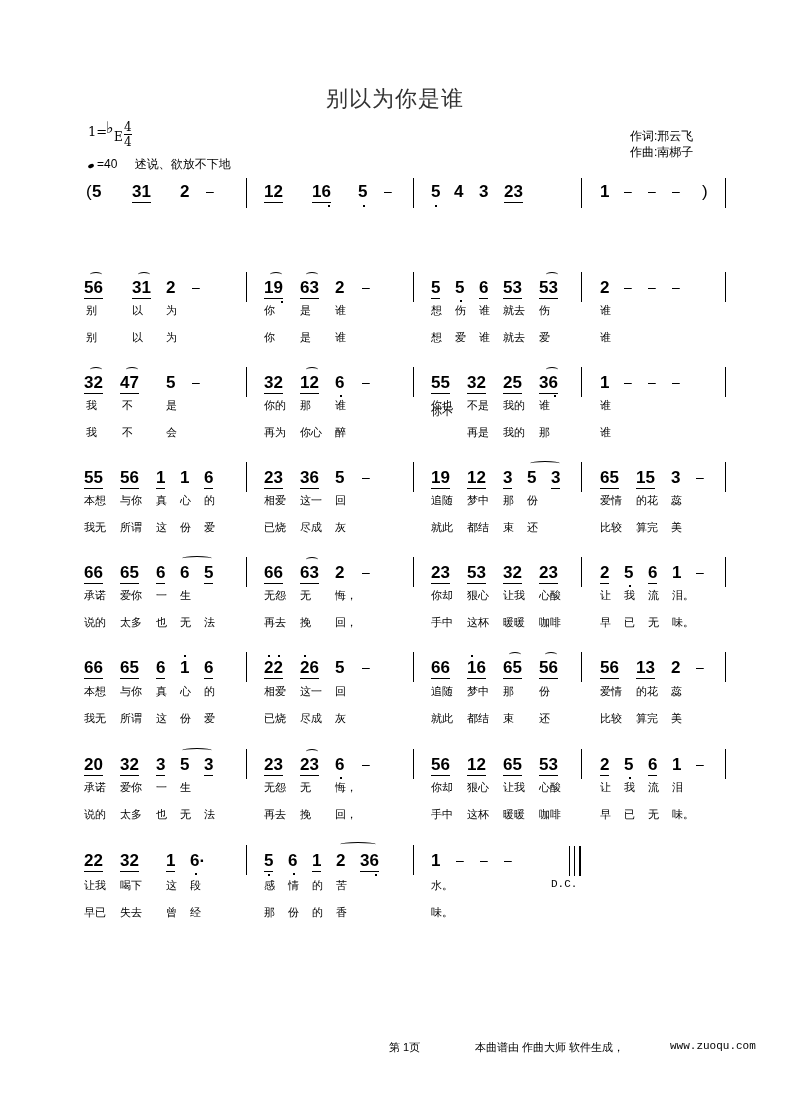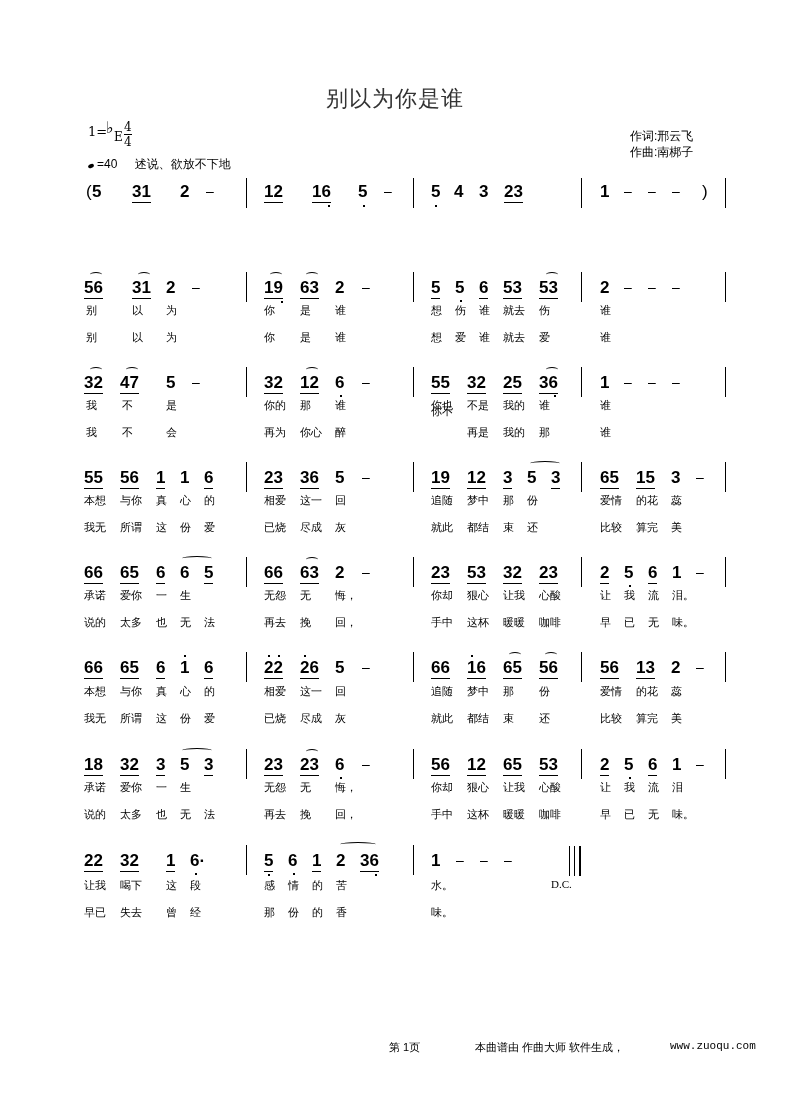--- a/index.html
+++ b/index.html
@@ -16,21 +16,21 @@
   .credits { position:absolute; left:630px; top:128px; font-size:12px; line-height:16px; }
   .bar { position:absolute; width:1px; background:#000; }
   .dbar { position:absolute; width:2px; background:#000; }
   .n { position:absolute; font-size:17px; font-weight:bold; line-height:20px; }
   .n.u { border-bottom:1px solid #000; padding-bottom:0; }
   .dash { position:absolute; font-size:14px; }
   .ly { position:absolute; font-size:11px; }
   .slur { position:absolute; border-top:1px solid #000; border-radius:50% 50% 0 0; height:4px; }
   .dot { position:absolute; width:2px; height:2px; background:#000; }
   .paren { position:absolute; font-size:17px; }
-  .dc { position:absolute; font-family:Liberation Serif, serif; font-size:11px; }
+  .dc { position:absolute; font-family:Liberation Mono, monospace; font-size:11px; }
   .footer { position:absolute; top:1040px; font-size:11px; }
   .footer.url { font-family:"Liberation Mono", monospace; }
 </style>
 </head>
 <body>
 
 <div class="title">别以为你是谁</div>
 
 <div class="key">
   <span>1=</span>
@@ -366,21 +366,21 @@
   <span class="ly" style="left:431px;top:711px">就此</span>
   <span class="ly" style="left:467px;top:711px">都结</span>
   <span class="ly" style="left:503px;top:711px">束</span>
   <span class="ly" style="left:539px;top:711px">还</span>
   <span class="ly" style="left:600px;top:711px">比较</span>
   <span class="ly" style="left:636px;top:711px">算完</span>
   <span class="ly" style="left:671px;top:711px">美</span>
 </div>
 
 <div>
-  <span class="n u" style="left:84px;top:755px">18</span>
+  <span class="n u" style="left:84px;top:755px">20</span>
   <span class="n u" style="left:120px;top:755px">32</span>
   <span class="n u" style="left:156px;top:755px">3</span>
   <div class="slur" style="left:182px;top:748px;width:30px"></div>
   <span class="n" style="left:180px;top:755px">5</span>
   <span class="n u" style="left:204px;top:755px">3</span>
   <div class="bar" style="left:246px;top:749px;height:30px"></div>
   <span class="n u" style="left:264px;top:755px">23</span>
   <div class="slur" style="left:306px;top:749px;width:12px"></div>
   <span class="n u" style="left:300px;top:755px">23</span>
   <span class="n" style="left:335px;top:755px">6</span>

